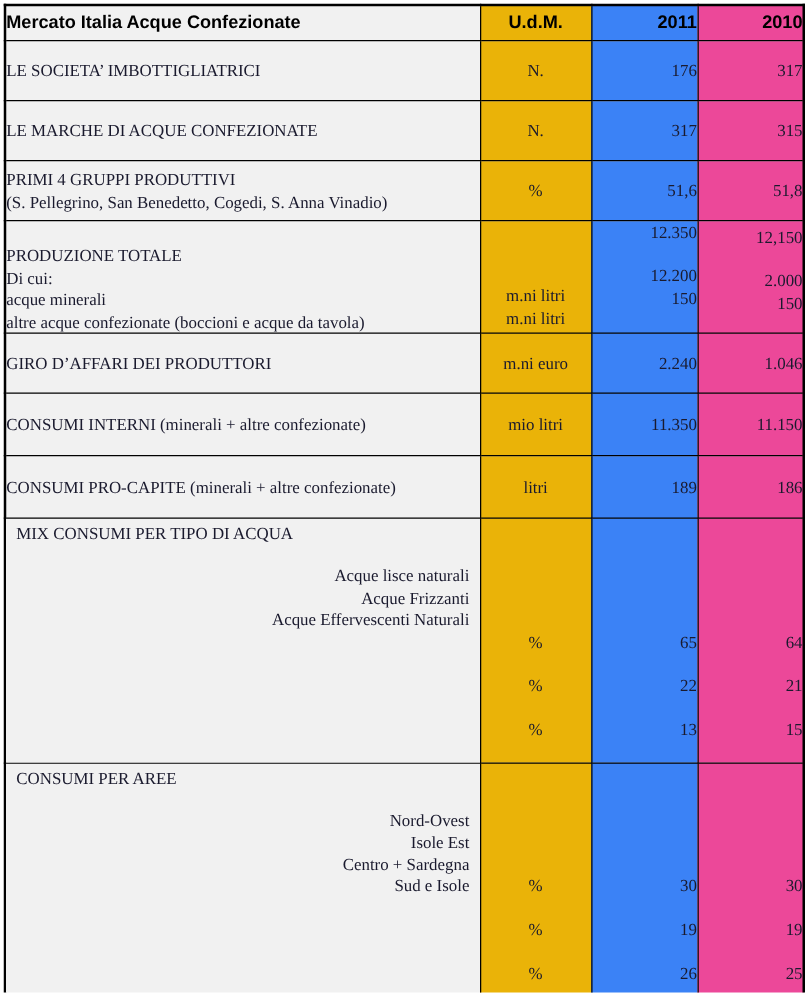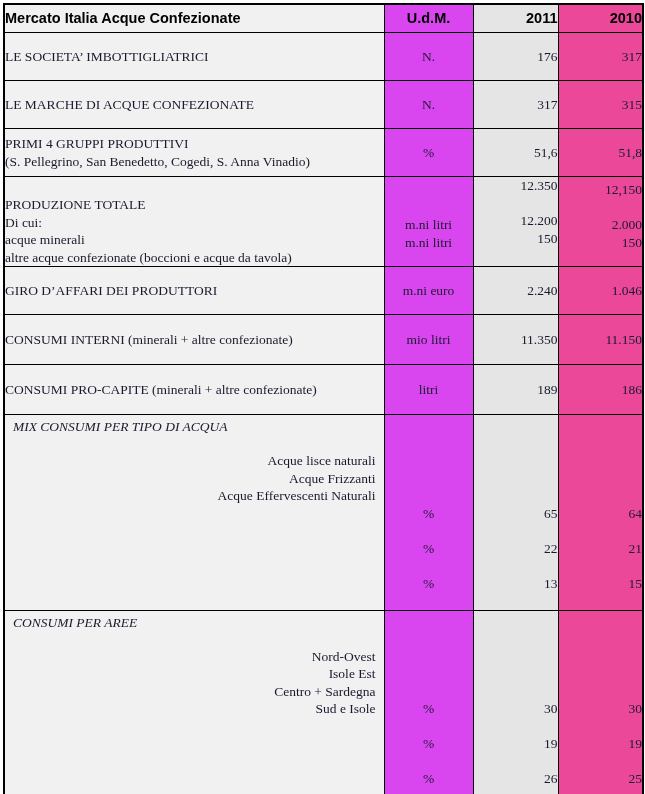--- a/index.html
+++ b/index.html
@@ -36,22 +36,22 @@
   }
 
   
   col.c-label { width: 380px; }
   col.c-udm   { width: 89px; }
   col.c-2011  { width: 85px; }
   col.c-2010  { width: 85px; }
 
   
   .bg-label { background: #f1f1f1; }
-  .bg-udm   { background: #d946ef; }
-  .bg-2011  { background: #e5e5e5; }
+  .bg-udm   { background: #eab308; }
+  .bg-2011  { background: #3b82f6; }
   .bg-2010  { background: #ec4899; }
 
   
   tr.header-row td {
     font-family: "Liberation Sans", "DejaVu Sans", sans-serif;
     font-weight: bold;
     font-size: 14.5px;
     color: #000000;
     height: 27px;
     line-height: 27px;
@@ -82,21 +82,20 @@
   
   .section-cell {
     padding: 0;
     position: relative;
   }
   .section-title {
     display: block;
     text-align: left;
     padding-left: 8px;
     line-height: 17px;
-    font-style: italic;
   }
   .section-items {
     display: block;
     text-align: right;
     padding-right: 8px;
     line-height: 17.5px;
     margin-left: 48px;
   }
   .spacer-line { display:block; height: 17px; }
 </style>
@@ -140,21 +139,21 @@
         <td class="bg-udm udm">%</td>
         <td class="bg-2011 num">51,6</td>
         <td class="bg-2010 num">51,8</td>
       </tr>
 
       <tr style="height:74px">
         <td class="bg-label lbl" style="vertical-align:top;padding-top:19px">PRODUZIONE TOTALE
 Di cui:
 acque minerali
 altre acque confezionate (boccioni e acque da tavola)</td>
-        <td class="bg-udm udm" style="vertical-align:top;padding-top:4px">
+        <td class="bg-udm udm" style="vertical-align:top;padding-top:16px">
 
 m.ni litri
 m.ni litri</td>
         <td class="bg-2011 num" style="vertical-align:top;padding-top:0">12.350
 
 12.200
 150</td>
         <td class="bg-2010 num" style="vertical-align:top;padding-top:4px">12,150
 
 2.000

